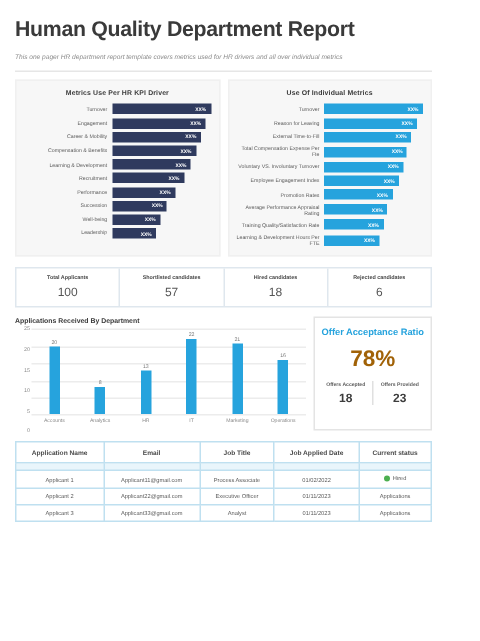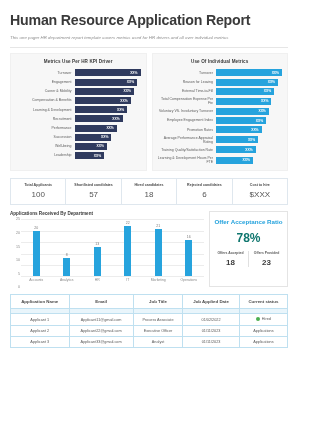--- a/index.html
+++ b/index.html
@@ -80,21 +80,21 @@
     display: flex; justify-content: space-around;
   }
   .xlab { width: 16%; text-align: center; font-size: 3.4px; color: #8a8a8a; padding-top: 2px; }
 
   .offer {
     flex: 1; border: 1px solid #e4e4e4; background: #fff;
     text-align: center; padding: 6px 3px 4px 3px;
     display: flex; flex-direction: column; align-items: center;
   }
   .offer-title { font-size: 6.2px; font-weight: bold; color: #26a3dd; line-height: 1.25; }
-  .offer-pct { font-size: 12px; font-weight: bold; color: #0f766e; margin-top: 5px; }
+  .offer-pct { font-size: 15px; font-weight: bold; color: #a16207; margin-top: 5px; }
   .offer-sub { display: flex; margin-top: 6px; width: 100%; }
   .offer-cell { flex: 1; }
   .offer-cell:first-child { border-right: 1px solid #e0e0e0; }
   .offer-cap { font-size: 3.4px; font-weight: bold; color: #5a5a5a; }
   .offer-num { font-size: 8px; font-weight: bold; color: #3d3d3d; margin-top: 3px; }
 
   table.apps { width: 100%; border-collapse: collapse; margin-top: 7px; }
   table.apps th, table.apps td {
     border: 1px solid #bfe0f0; text-align: center;
     font-size: 3.8px; color: #5a5a5a; padding: 3px 1px;
@@ -102,21 +102,21 @@
   table.apps th { font-size: 4.4px; color: #4a4a4a; font-weight: bold; padding: 4px 1px; }
   table.apps tr.spacer td { height: 5px; background: #e9f5fb; padding: 0; }
   .status-cell { display: inline-flex; align-items: center; gap: 2px; }
   .dot { width: 4px; height: 4px; border-radius: 50%; background: #4caf50; display: inline-block; }
 </style>
 </head>
 <body>
 
 <div class="page">
 
-  <div class="title">Human Resource Application Report</div>
+  <div class="title">Human Quality Department Report</div>
   <div class="subtitle">This one pager HR department report template covers metrics used for HR drivers and all over individual metrics</div>
   <div class="rule"></div>
 
   <div class="charts-row">
     <div class="chart-card navy">
       <div class="chart-head">Metrics Use Per HR KPI Driver</div>
       <div class="hbar-list" id="left-bars">
           <div class="hbar-row">
             <div class="hbar-label">Turnover</div>
             <div class="hbar-track">
@@ -295,24 +295,20 @@
         <div class="stat-label">Shortlisted candidates</div>
         <div class="stat-value">57</div>
       </div>
       <div class="stat">
         <div class="stat-label">Hired candidates</div>
         <div class="stat-value">18</div>
       </div>
       <div class="stat">
         <div class="stat-label">Rejected candidates</div>
         <div class="stat-value">6</div>
-      </div>
-      <div class="stat">
-        <div class="stat-label">Cost to hire</div>
-        <div class="stat-value">$XXX</div>
       </div>
     </div>
 
   <div class="mid-row">
     <div class="col-chart">
       <div class="bar-title">Applications Received By Department</div>
       <div class="plot">
         <div class="grid" id="grid">
             <div class="gline" style="top: 100%;"></div>
             <div class="gline" style="top: 80%;"></div>

